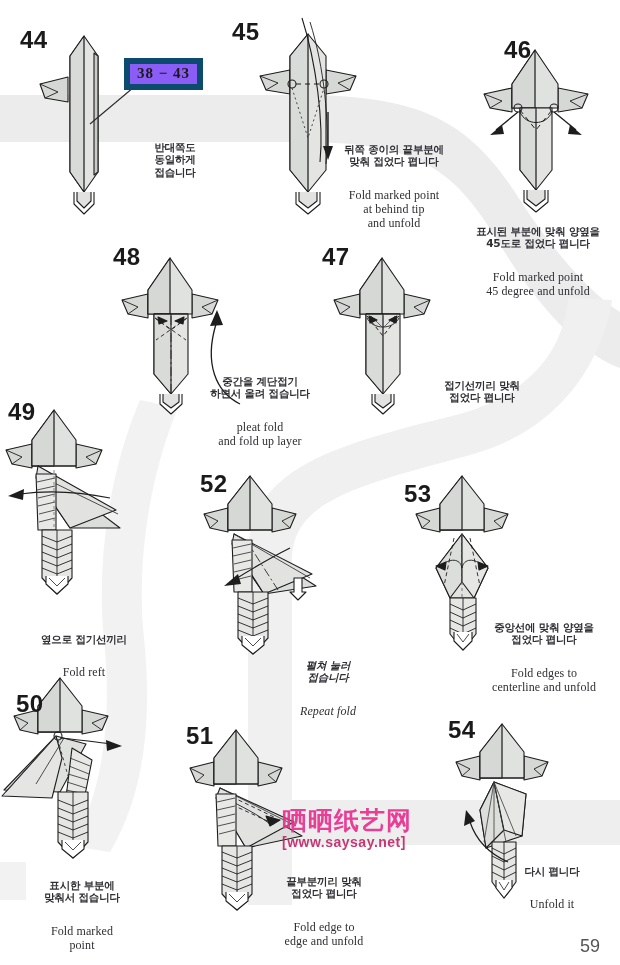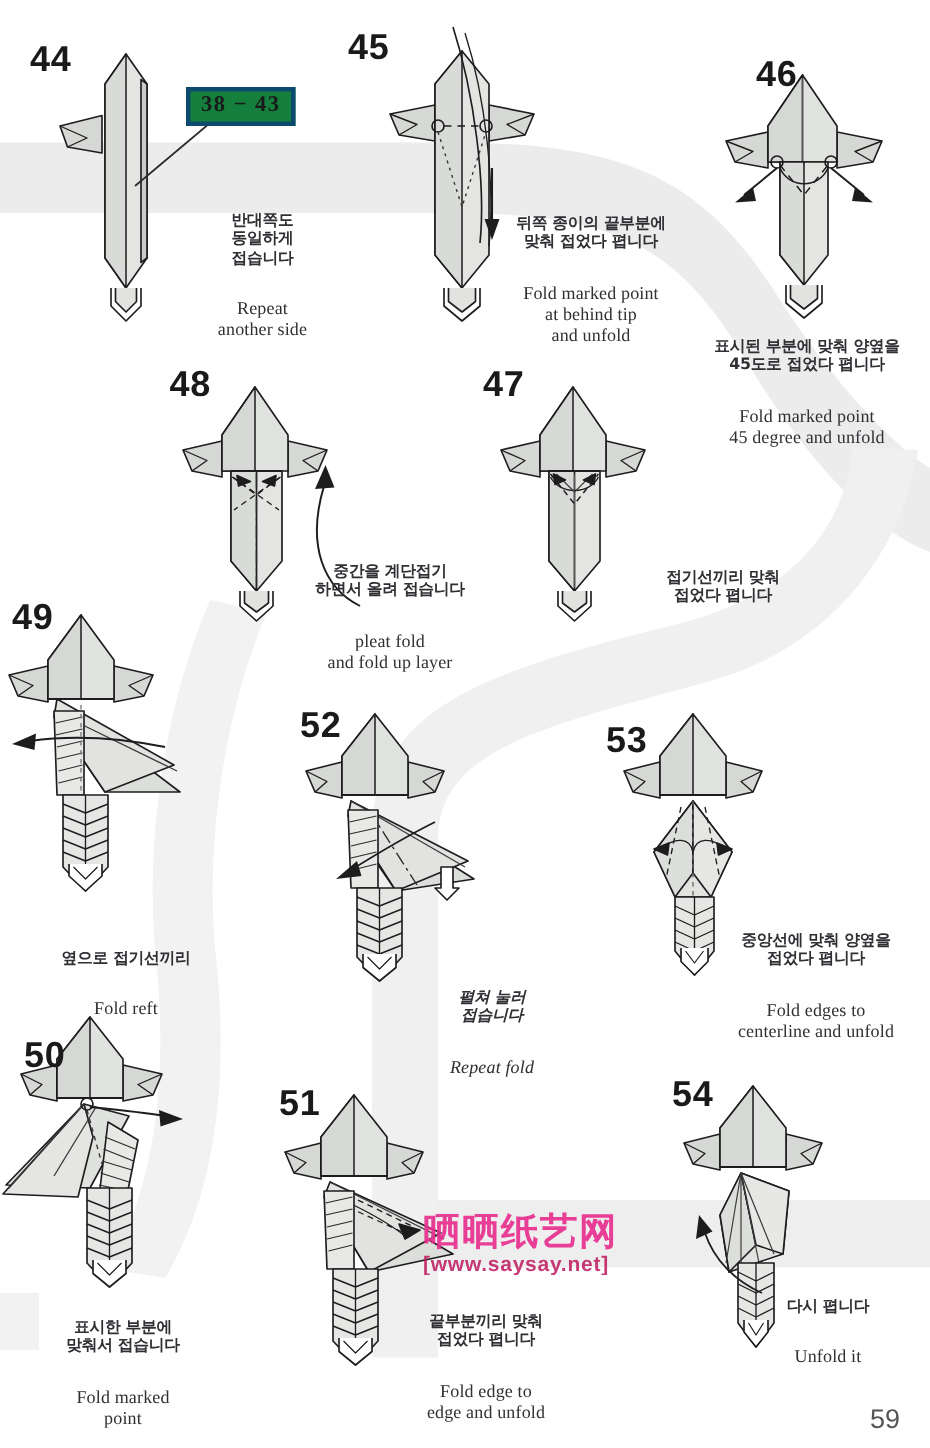--- a/index.html
+++ b/index.html
@@ -57,22 +57,22 @@
   .cap-en {
     font-family: "Liberation Serif", "DejaVu Serif", serif;
     font-size: 12px;
     display: block;
     margin-top: 1px;
     letter-spacing: 0.1px;
   }
   .refbox {
     position: absolute;
     z-index: 4;
-    border: 3px solid #0c4a6e;
-    background: #15803d;
+    border: 6px solid #0c4a6e;
+    background: #8b5cf6;
     padding: 1px 7px 2px 7px;
     font-family: "Liberation Serif", "DejaVu Serif", serif;
     font-size: 15px;
     font-weight: 700;
     color: #1a1a1a;
     letter-spacing: 1px;
   }
   
   .wm {
     position: absolute;
@@ -162,22 +162,20 @@
   <div class="refbox" style="left:124px; top:58px;">38 − 43</div>
   <div class="step" style="left:88px; top:78px;">
     <svg width="60" height="50" viewBox="0 0 60 50">
       <line x1="2" y1="46" x2="52" y2="4" stroke="#2a2a2a" stroke-width="1.1"></line>
     </svg>
   </div>
   <div class="caption" style="left:120px; top:122px; width:110px;">
     <span class="cap-ko">반대쪽도
 동일하게
 접습니다</span>
-    <span class="cap-en">Repeat
-another side</span>
   </div>
 
   <div class="step" style="left:250px; top:12px;">
     <svg width="130" height="210" viewBox="0 0 130 210">
       <g stroke="#1d1d1d" stroke-width="1.1" stroke-linejoin="round">
 
         <path d="M40,58 L10,64 L16,78 L40,82 Z" fill="#d6d8d5"></path>
         <path d="M10,64 L28,71 L16,78" fill="none" stroke-width="0.9"></path>
         <path d="M76,58 L106,64 L100,78 L76,82 Z" fill="#d6d8d5"></path>
         <path d="M106,64 L88,71 L100,78" fill="none" stroke-width="0.9"></path>

